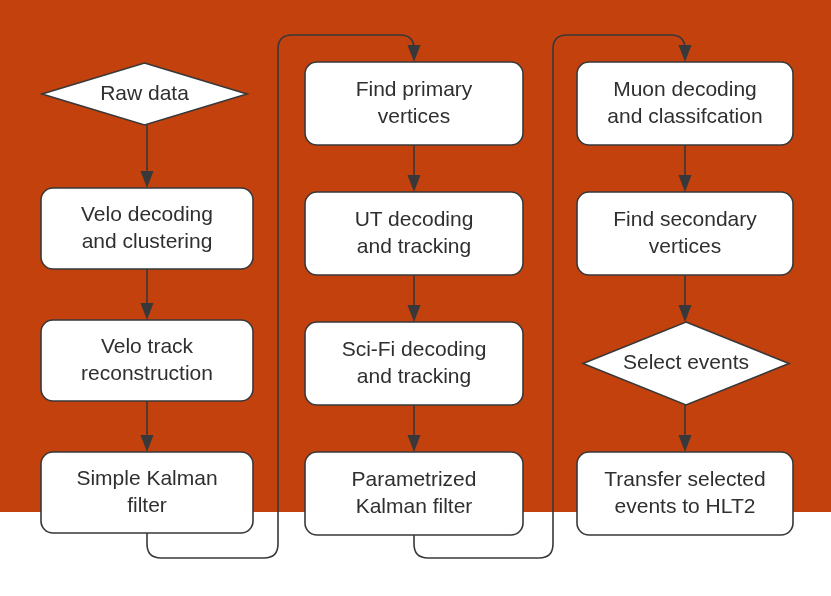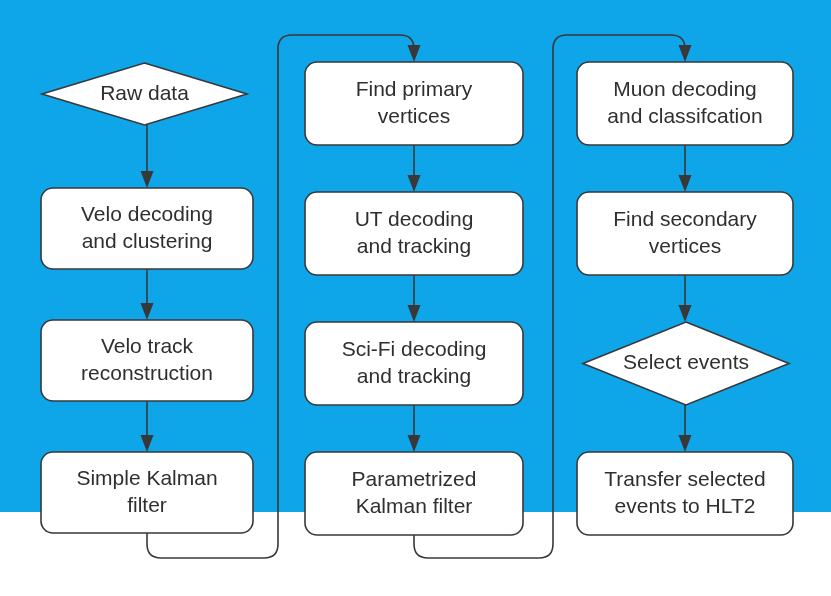--- a/index.html
+++ b/index.html
@@ -11,21 +11,21 @@
   body {
     width: 831px;
     height: 596px;
     font-family: "Liberation Sans", sans-serif;
     overflow: hidden;
   }
   #flowchart-root {
     position: relative;
     width: 831px;
     height: 512px;
-    background: #0ea5e9;
+    background: #c2410c;
   }
   svg#flow-svg {
     display: block;
     width: 831px;
     height: 596px;
   }
   .node-shape {
     fill: #ffffff;
     stroke: #38383a;
     stroke-width: 1.6;

